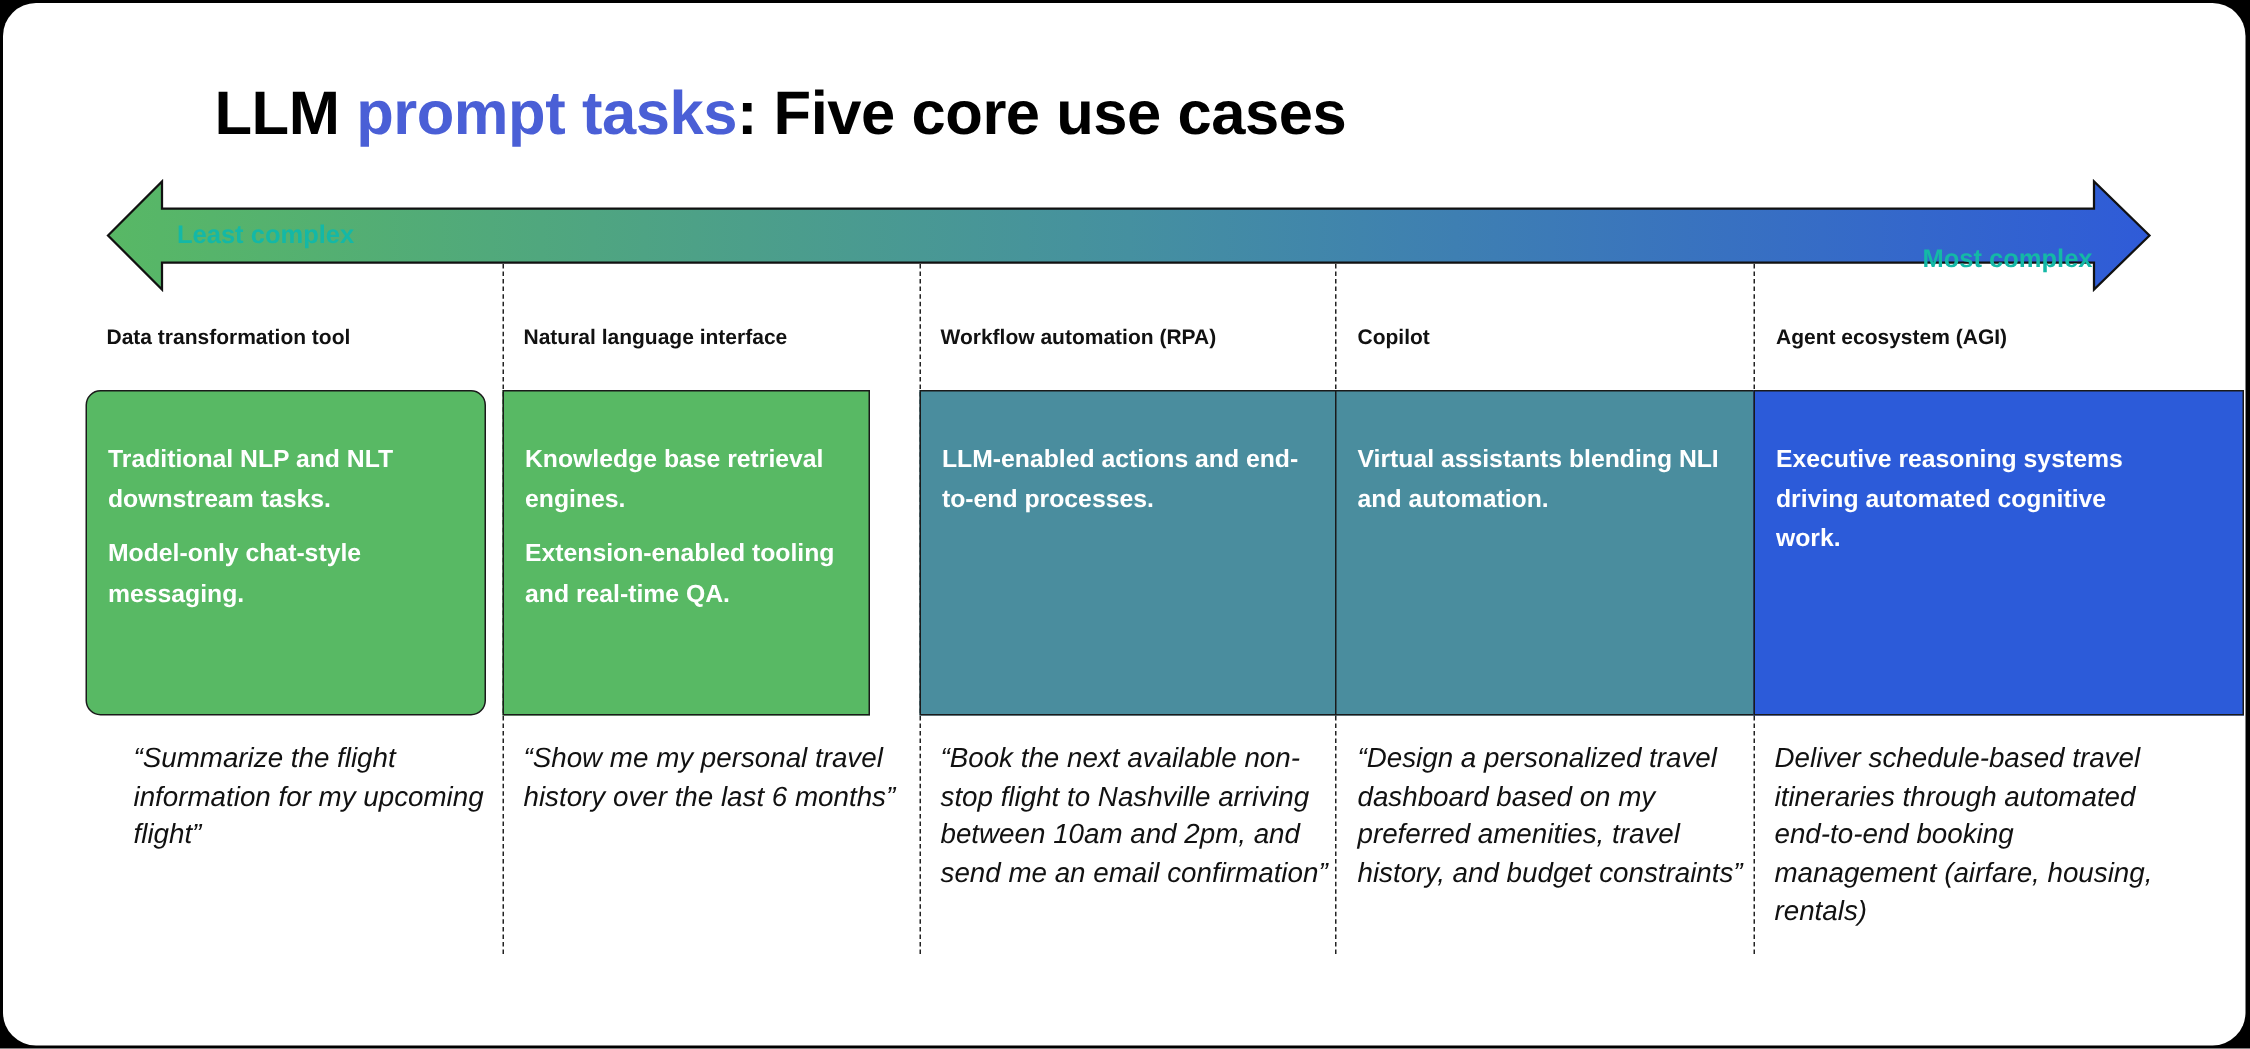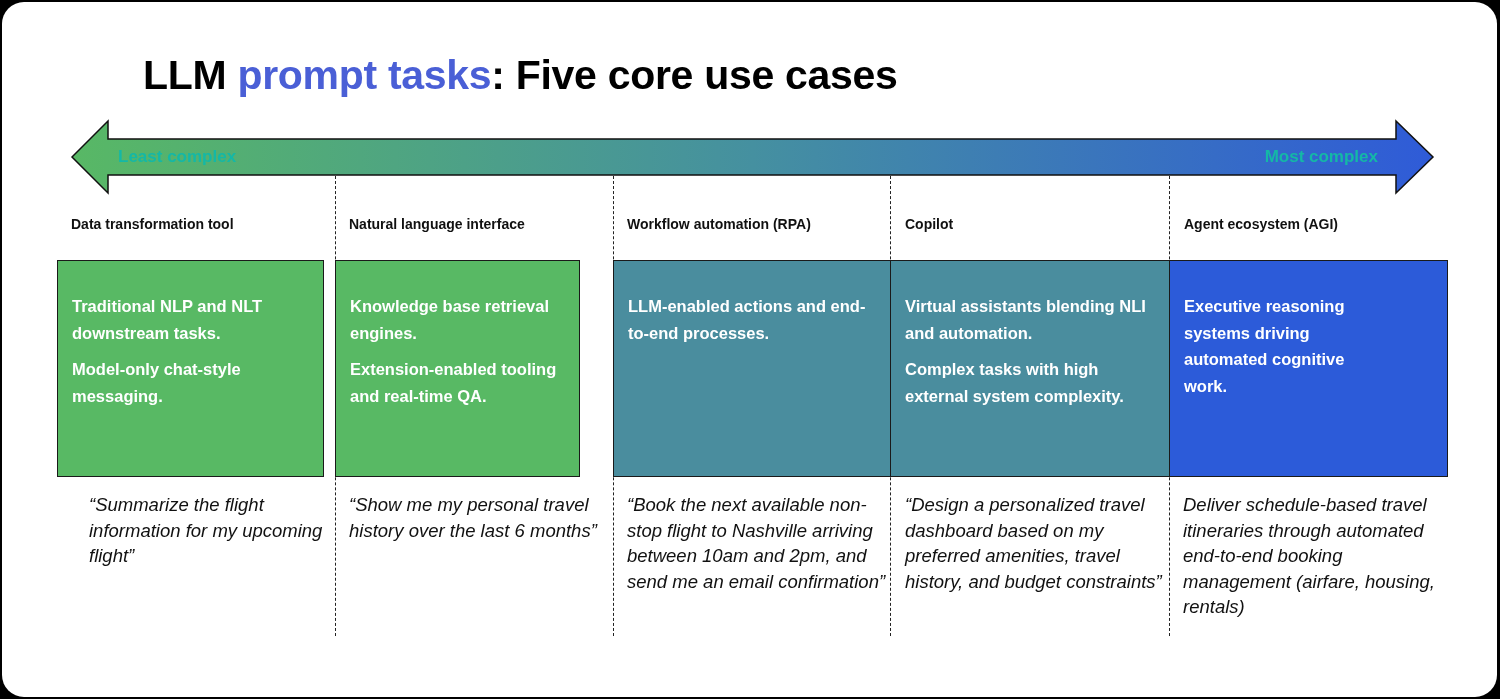--- a/index.html
+++ b/index.html
@@ -37,21 +37,21 @@
     }
     .arrow-label {
       position: absolute;
       top: 147px;
       font-size: 17px;
       font-weight: bold;
       color: #14b8a6;
       white-space: nowrap;
     }
     .arrow-label.left { left: 118px; }
-    .arrow-label.right { right: 122px; }
+    .arrow-label.right { right: 105px; margin-top: 16px; }
 
     .dash {
       position: absolute;
       top: 176px;
       height: 460px;
       width: 0;
       border-left: 1.5px dashed #222;
     }
 
     .col-header {
@@ -108,21 +108,21 @@
 </svg>
 <div class="arrow-label left">Least complex</div>
 <div class="arrow-label right">Most complex</div>
 
 <div class="dash" style="left:335px;"></div>
 <div class="dash" style="left:613px;"></div>
 <div class="dash" style="left:890px;"></div>
 <div class="dash" style="left:1169px;"></div>
 
 <div class="col-header" style="left:71px; width:260px;">Data transformation tool</div>
-<div class="box" style="left:57px; width:267px; background:#58b964;">
+<div class="box" style="left:57px; width:267px; background:#58b964;border-radius:10px;">
   <p>Traditional NLP and NLT downstream tasks.</p>
   <p>Model-only chat-style messaging.</p>
 </div>
 <div class="example" style="left:89px; width:255px;">“Summarize the flight information for my upcoming flight”</div>
 
 <div class="col-header" style="left:349px; width:262px;">Natural language interface</div>
 <div class="box" style="left:335px; width:245px; background:#58b964;">
   <p>Knowledge base retrieval engines.</p>
   <p>Extension-enabled tooling and real-time QA.</p>
 </div>
@@ -130,21 +130,20 @@
 
 <div class="col-header" style="left:627px; width:220px;">Workflow automation (RPA)</div>
 <div class="box" style="left:613px; width:278px; background:#4a8d9e;">
   <p>LLM-enabled actions and end-to-end processes.</p>
 </div>
 <div class="example" style="left:627px; width:260px;">“Book the next available non-stop flight to Nashville arriving between 10am and 2pm, and send me an email confirmation”</div>
 
 <div class="col-header" style="left:905px; width:260px;">Copilot</div>
 <div class="box" style="left:890px; width:280px; background:#4a8d9e;">
   <p>Virtual assistants blending NLI and automation.</p>
-  <p>Complex tasks with high external system complexity.</p>
 </div>
 <div class="example" style="left:905px; width:260px;">“Design a personalized travel dashboard based on my preferred amenities, travel history, and budget constraints”</div>
 
 <div class="col-header" style="left:1184px; width:260px;">Agent ecosystem (AGI)</div>
-<div class="box" style="left:1169px; width:279px; background:#2c5bd9;">
+<div class="box" style="left:1169px; width:327px; background:#2c5bd9;">
   <p style="padding-right:60px;">Executive reasoning systems driving automated cognitive work.</p>
 </div>
 <div class="example" style="left:1183px; width:260px;">Deliver schedule-based travel itineraries through automated end-to-end booking management (airfare, housing, rentals)</div>
 
 </body></html>

